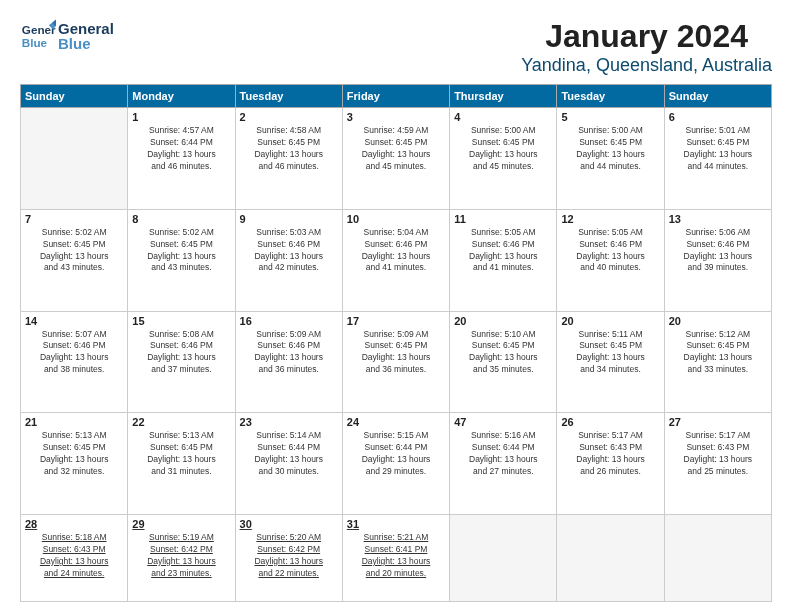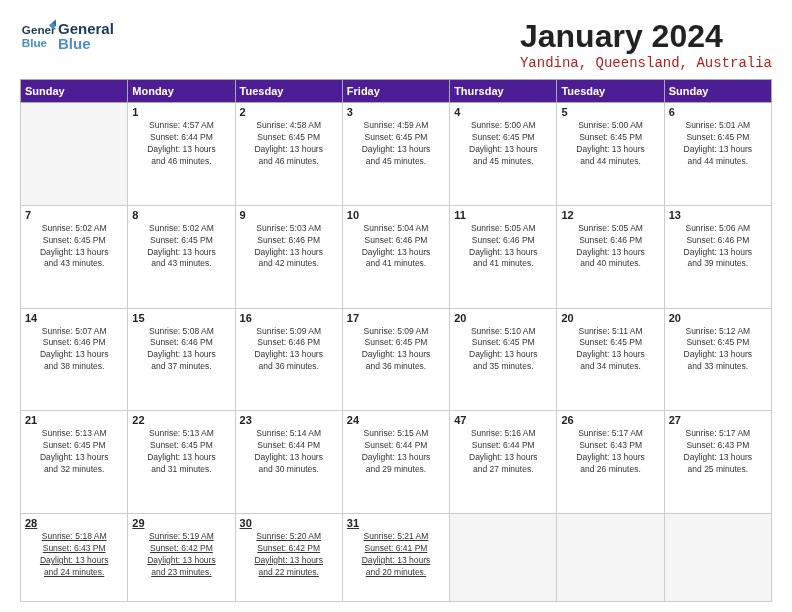--- a/index.html
+++ b/index.html
@@ -17,40 +17,39 @@
       display: flex;
       flex-direction: column;
     }
     .header {
       display: flex;
       justify-content: space-between;
       align-items: flex-start;
       margin-bottom: 8px;
     }
     .title-block {
-      text-align: left;
+      text-align: center;
     }
     .month-title {
       font-size: 32px;
       font-weight: bold;
       color: #222;
     }
     .location {
-      font-size: 14px;
-      color: #b91c1c;
-      font-family: Liberation Mono, monospace;
+      font-size: 18px;
+      color: #0c4a6e;
     }
     .calendar {
       flex: 1;
       border-collapse: collapse;
       width: 100%;
       table-layout: fixed;
     }
     .calendar th {
-      background-color: #4c1d95;
+      background-color: #0369a1;
       color: white;
       font-size: 11px;
       font-weight: bold;
       padding: 5px 4px;
       text-align: left;
       border: 1px solid #aaa;
     }
     .calendar td {
       border: 1px solid #ccc;
       vertical-align: top;

